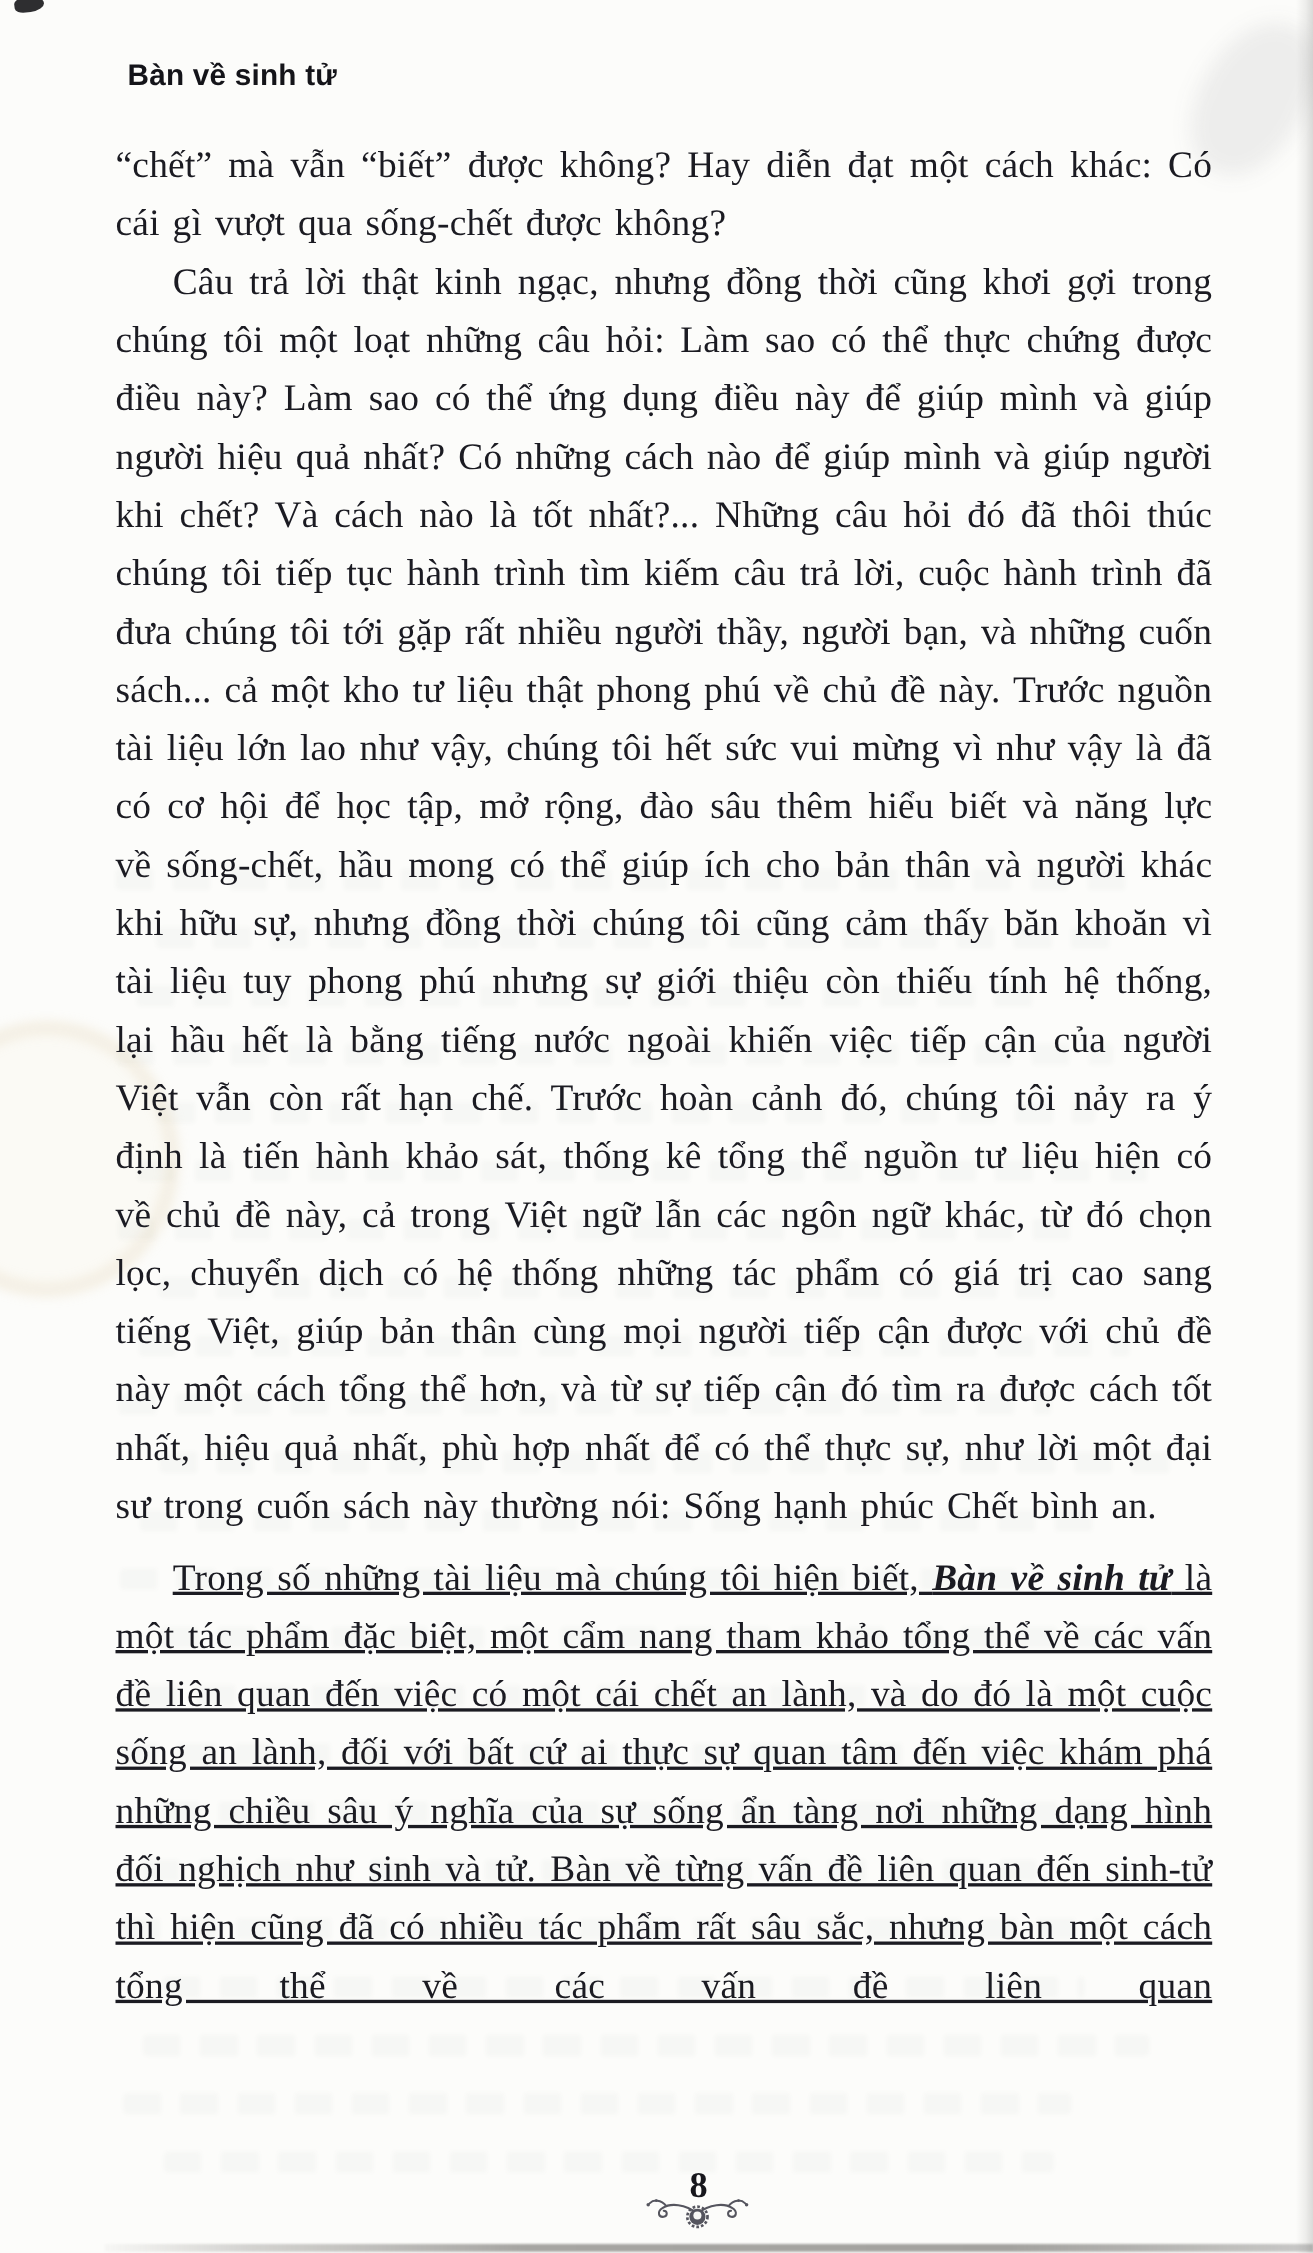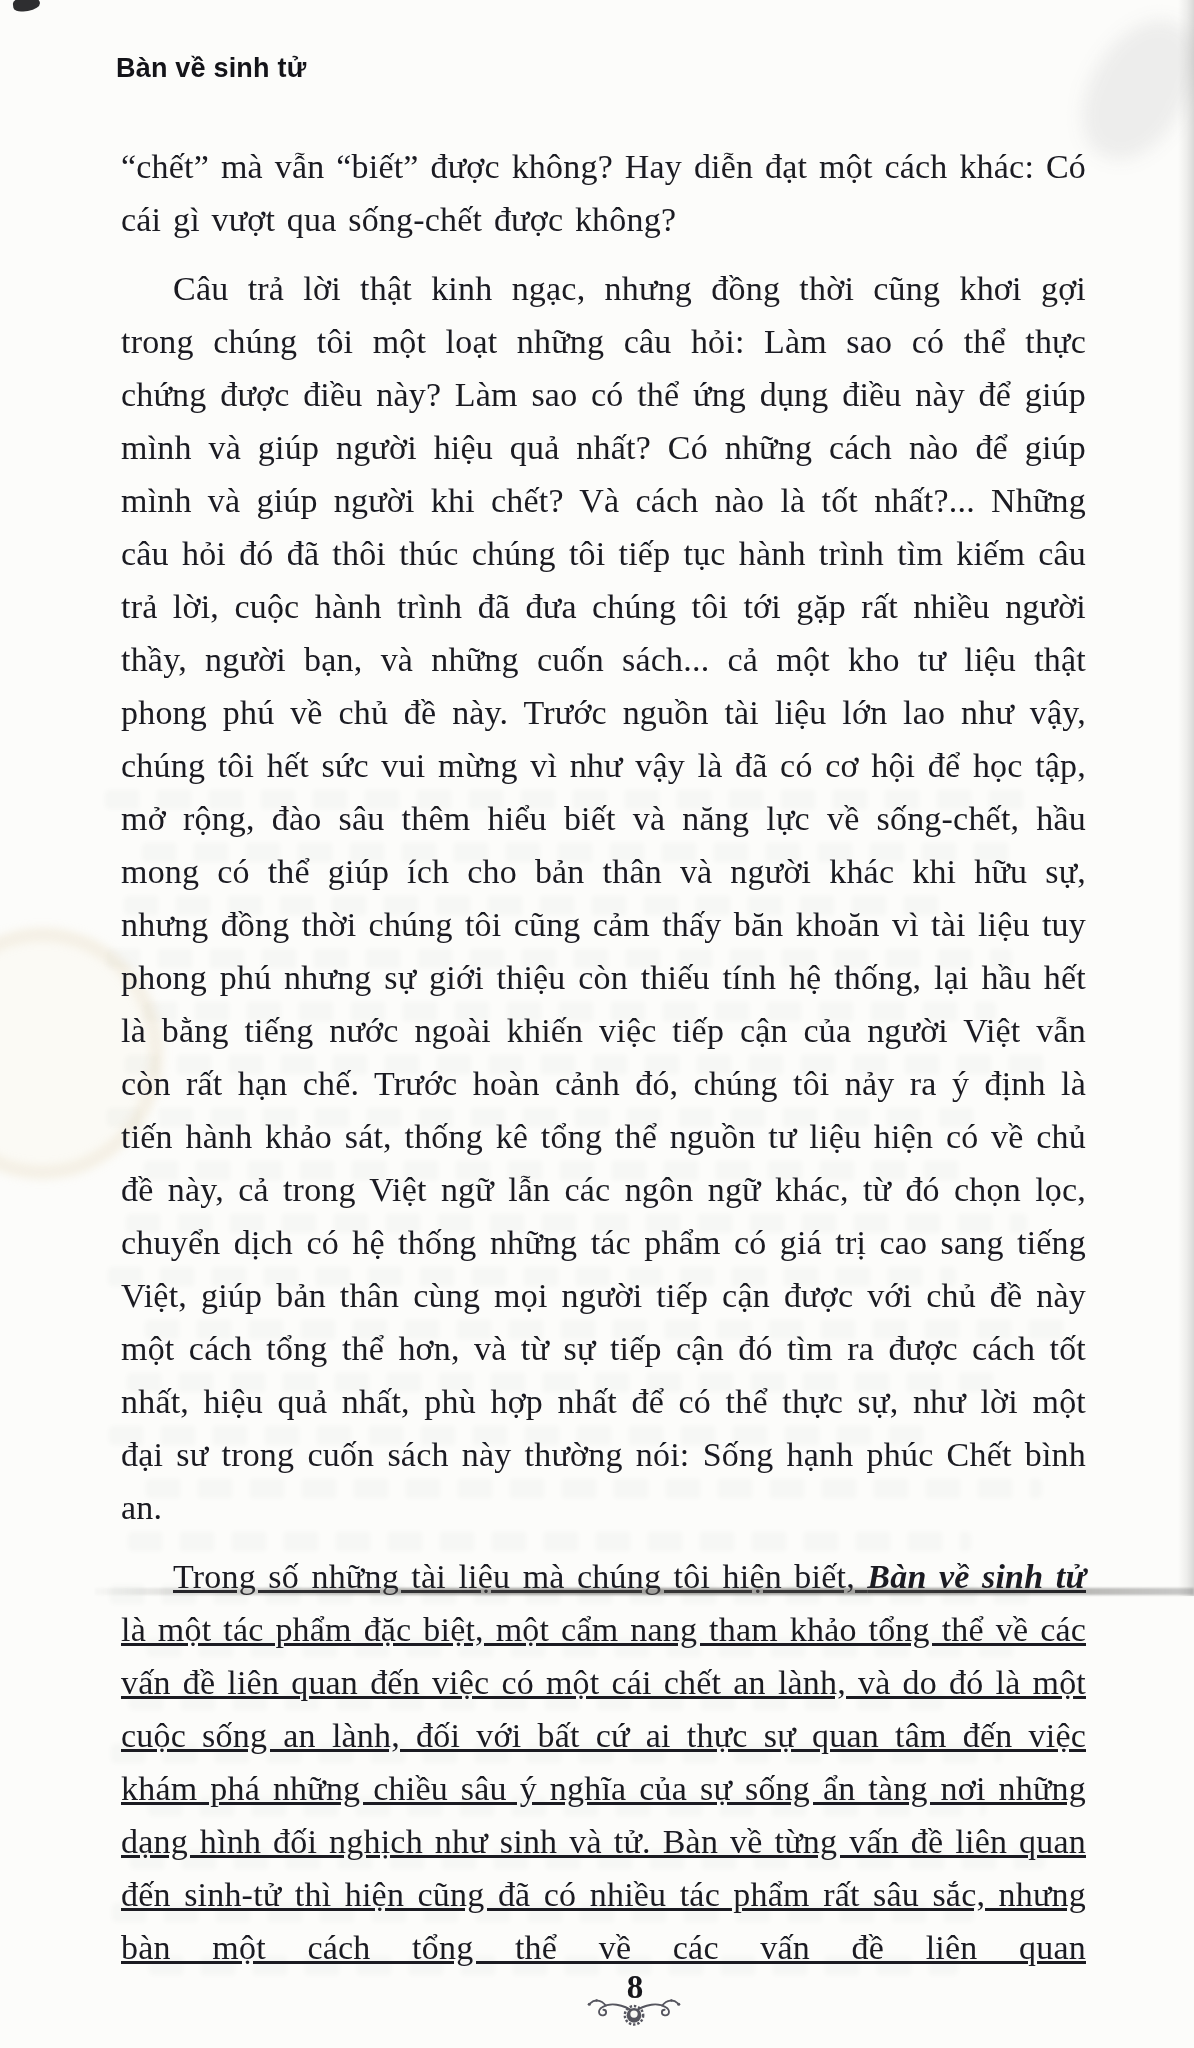--- a/index.html
+++ b/index.html
@@ -9,21 +9,21 @@
   }
   html,body{margin:0;padding:0;}
   body{
     width:1194px;height:2048px;
     background:#fcfcfa;
     overflow:hidden;
     font-family:"Liberation Serif","DejaVu Serif",serif;
   }
   .page{
     position:absolute;inset:0;
-    width:1194px;height:1596px;
+    width:1194px;height:2048px;
     background:var(--paper);
   }
   
   .right-edge{
     position:absolute;top:0;bottom:0;right:0;width:16px;
     background:linear-gradient(to right, rgba(0,0,0,0) 0%, rgba(0,0,0,0.06) 55%, rgba(0,0,0,0.14) 100%);
   }
   .bottom-edge{
     position:absolute;left:95px;right:0;bottom:1px;height:7px;
     background:linear-gradient(to right,
@@ -65,21 +65,21 @@
     font-weight:700;font-size:27px;line-height:32px;
     color:#141419;letter-spacing:.2px;
   }
   .body-text{
     position:absolute;left:105px;top:124px;width:997px;
     color:var(--ink);
     font-size:34px;line-height:53px;
     text-align:justify;
     word-spacing:3px;letter-spacing:.2px;
   }
-  .body-text p{margin:16px;}
+  .body-text p{margin:0;}
   .body-text p.indent{text-indent:52px;}
   .body-text p.space-before{margin-top:12px;text-decoration:underline;}
   .body-text p.continues{text-align-last:justify;}
   .bi{font-weight:bold;font-style:italic;}
   .page-footer{
     position:absolute;left:558px;top:1970px;width:152px;
     display:flex;flex-direction:column;align-items:center;
   }
   .page-number{
     font-size:33px;font-weight:bold;color:#17171c;line-height:34px;

